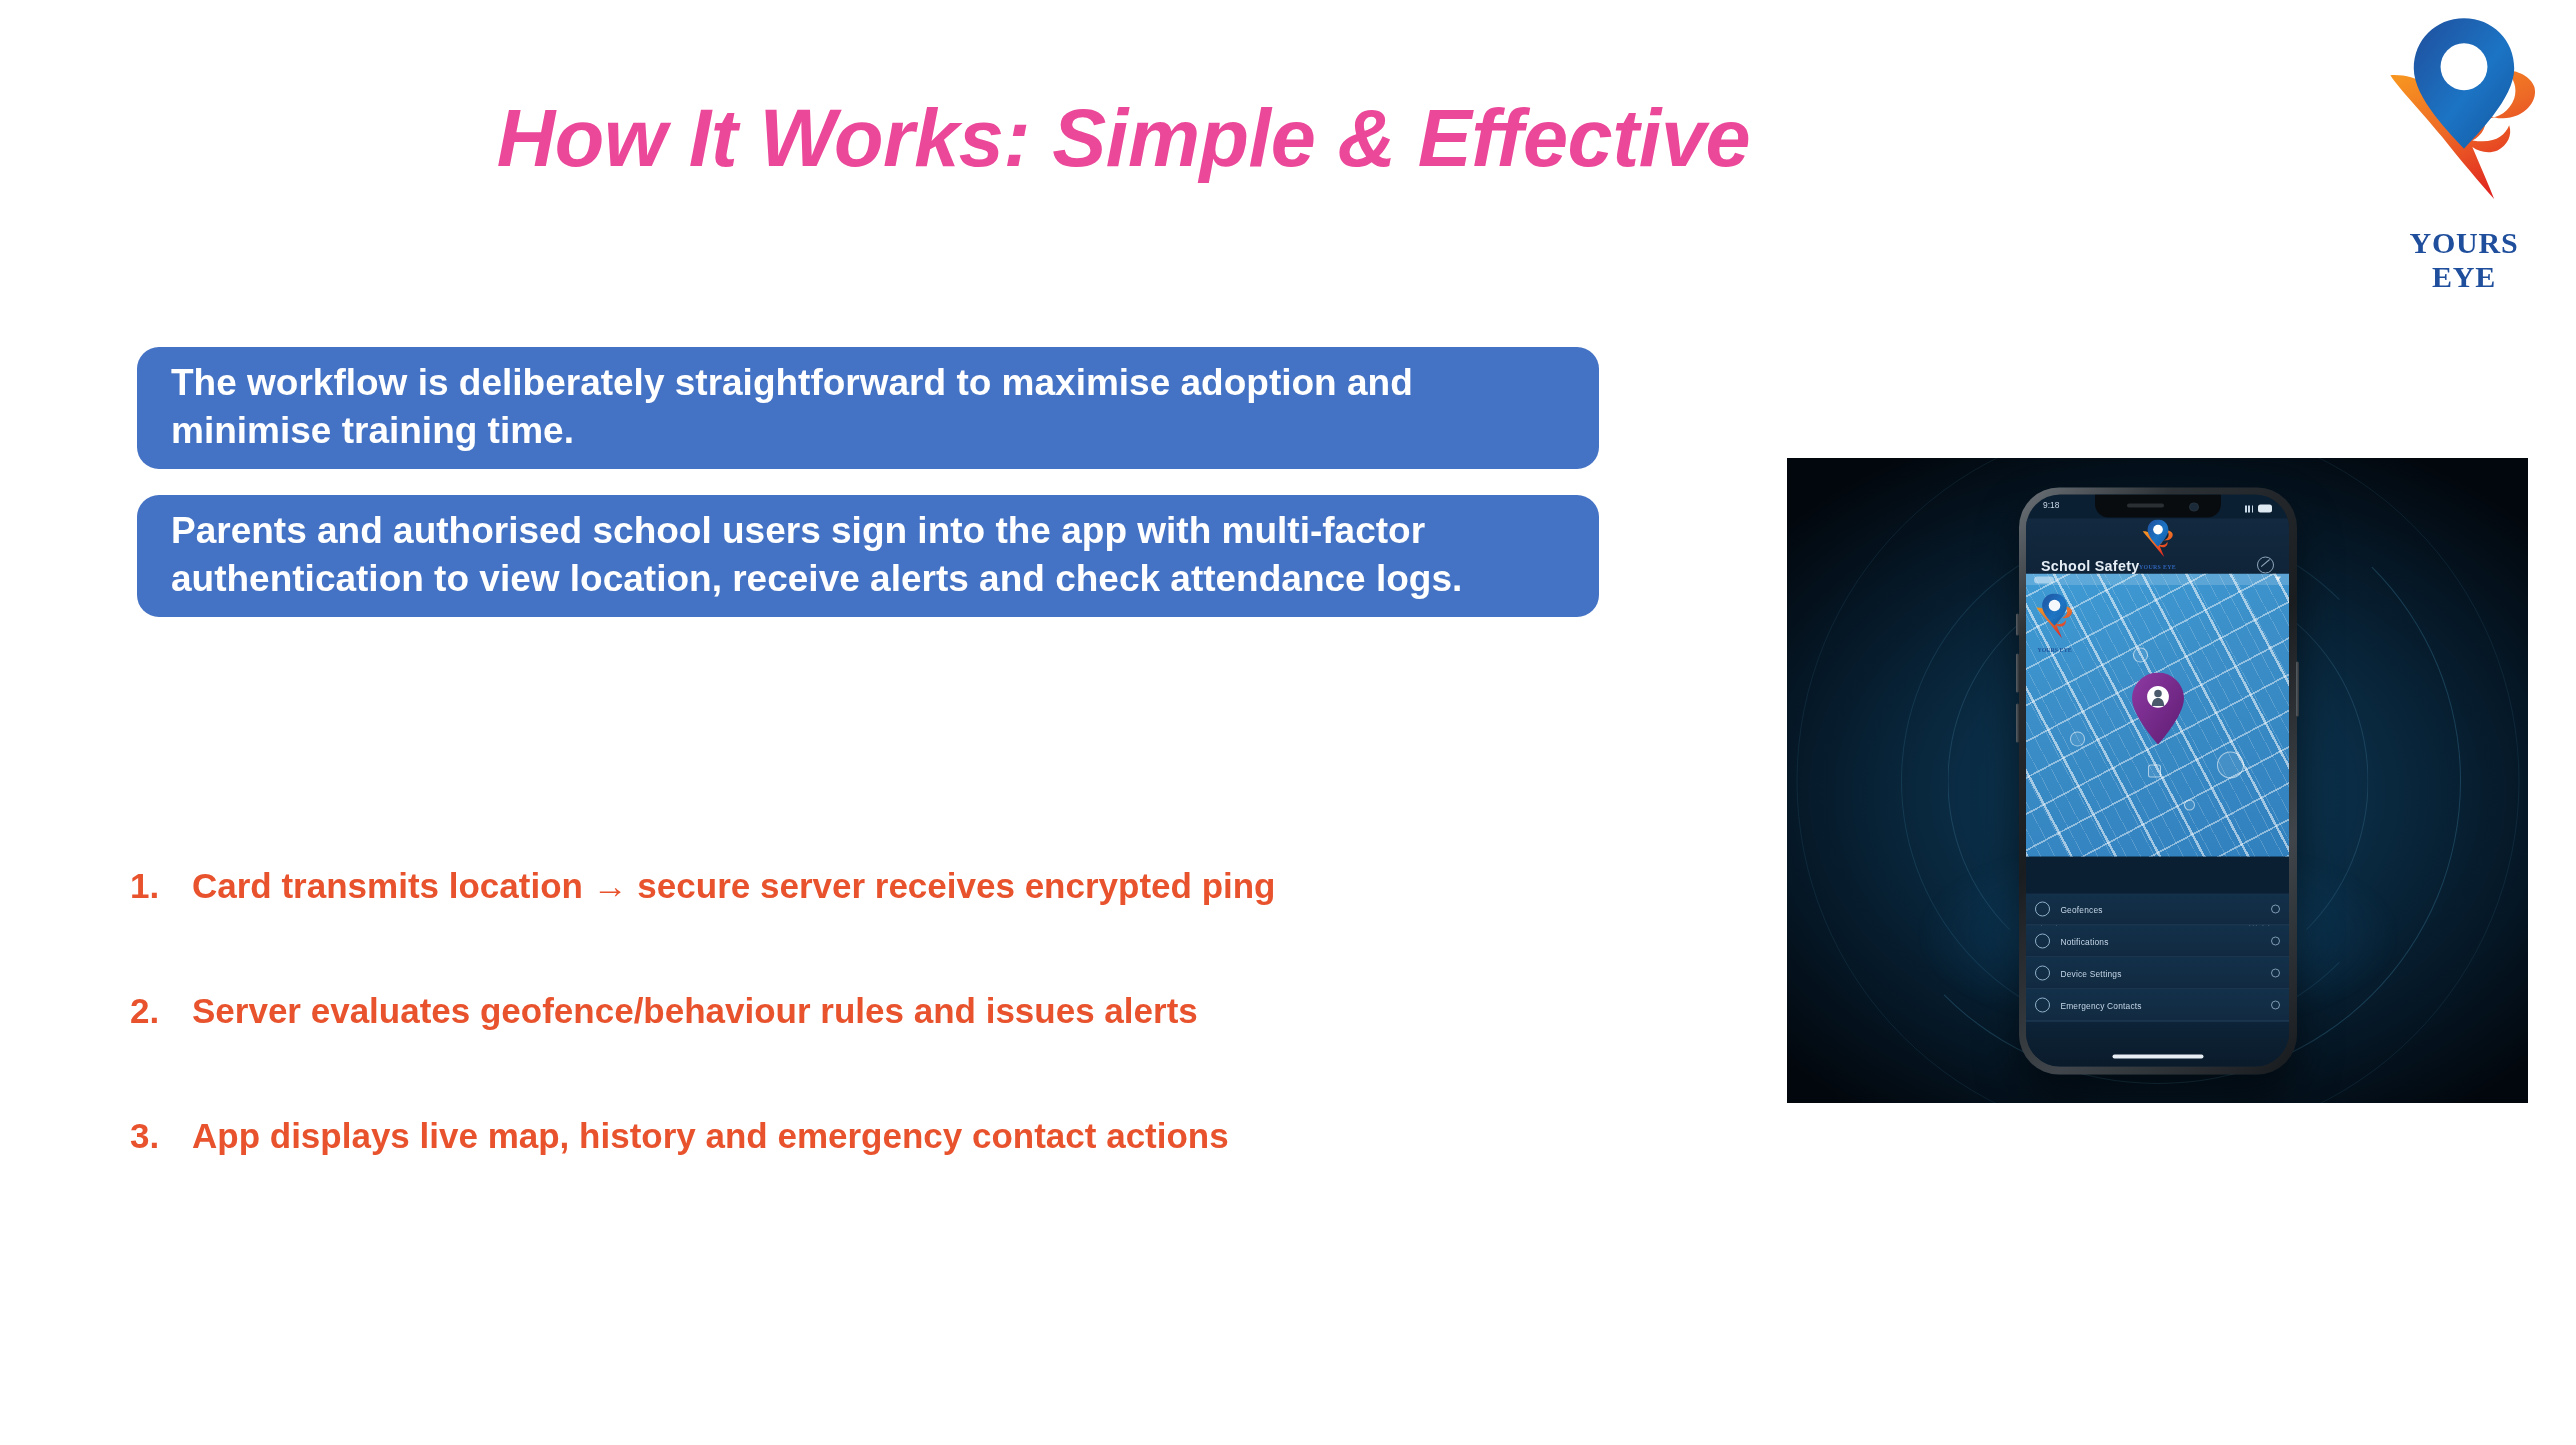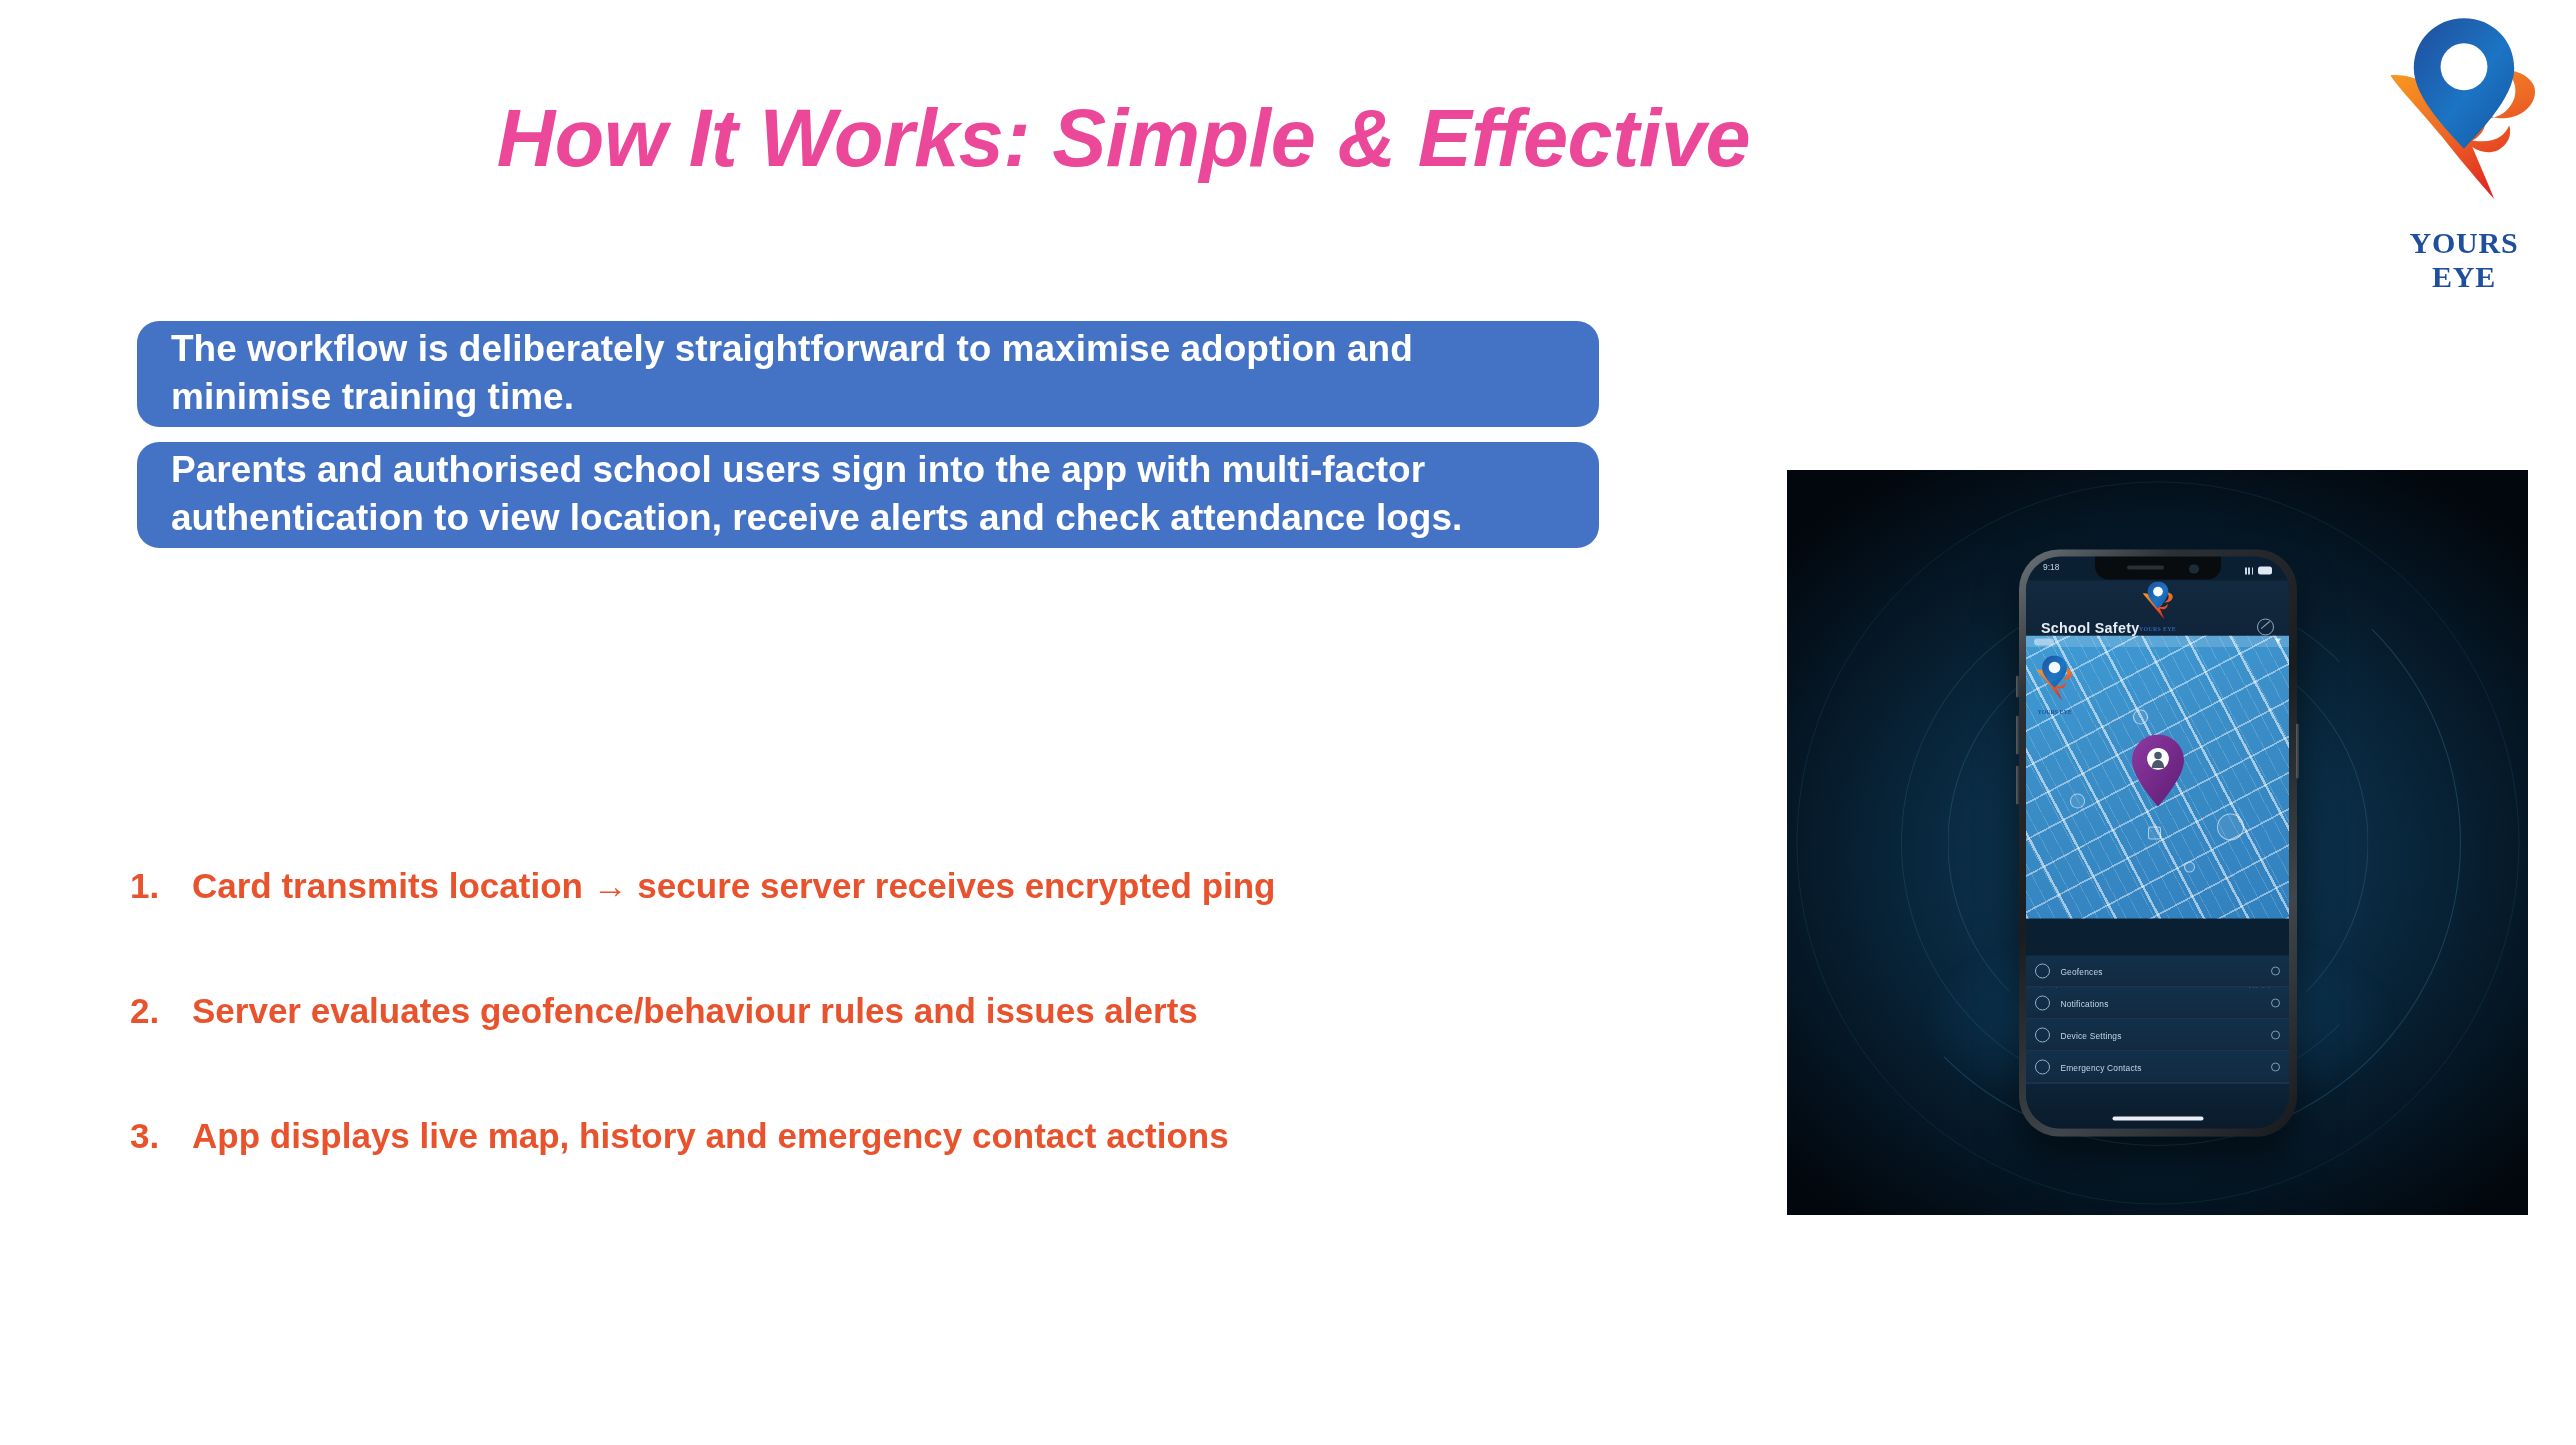--- a/index.html
+++ b/index.html
@@ -79,21 +79,21 @@
     border-radius: 22px;
     color: #ffffff;
     font-size: 37px;
     font-weight: bold;
     line-height: 1.30;
     padding: 23.5px 34px 25px 34px;
     margin-bottom: 15px;
     display: flex;
     align-items: center;
   }
-  .callout.two-line { height: 106px; }
+  .callout.two-line { height: 122px; margin-top: 26px; }
   .callout.one-line { height: 122px; }
 
   
   .steps {
     position: absolute;
     left: 130px;
     top: 865px;
     width: 1509px;
   }
   .step {
@@ -110,23 +110,23 @@
     flex: 0 0 62px;
   }
   .step-text {
     flex: 1;
   }
 
   
   .phone-panel {
     position: absolute;
     left: 1787px;
-    top: 470px;
+    top: 458px;
     width: 741px;
-    height: 745px;
+    height: 645px;
     overflow: hidden;
     background:
       radial-gradient(ellipse 70% 60% at 50% 52%, #0e3d5c 0%, #0a2c44 38%, #061a2a 68%, #02070d 100%);
   }
   .arc {
     position: absolute;
     border-radius: 50%;
     border: 1.7px solid rgba(90,185,225,0.18);
     left: 50%;
     top: 50%;

